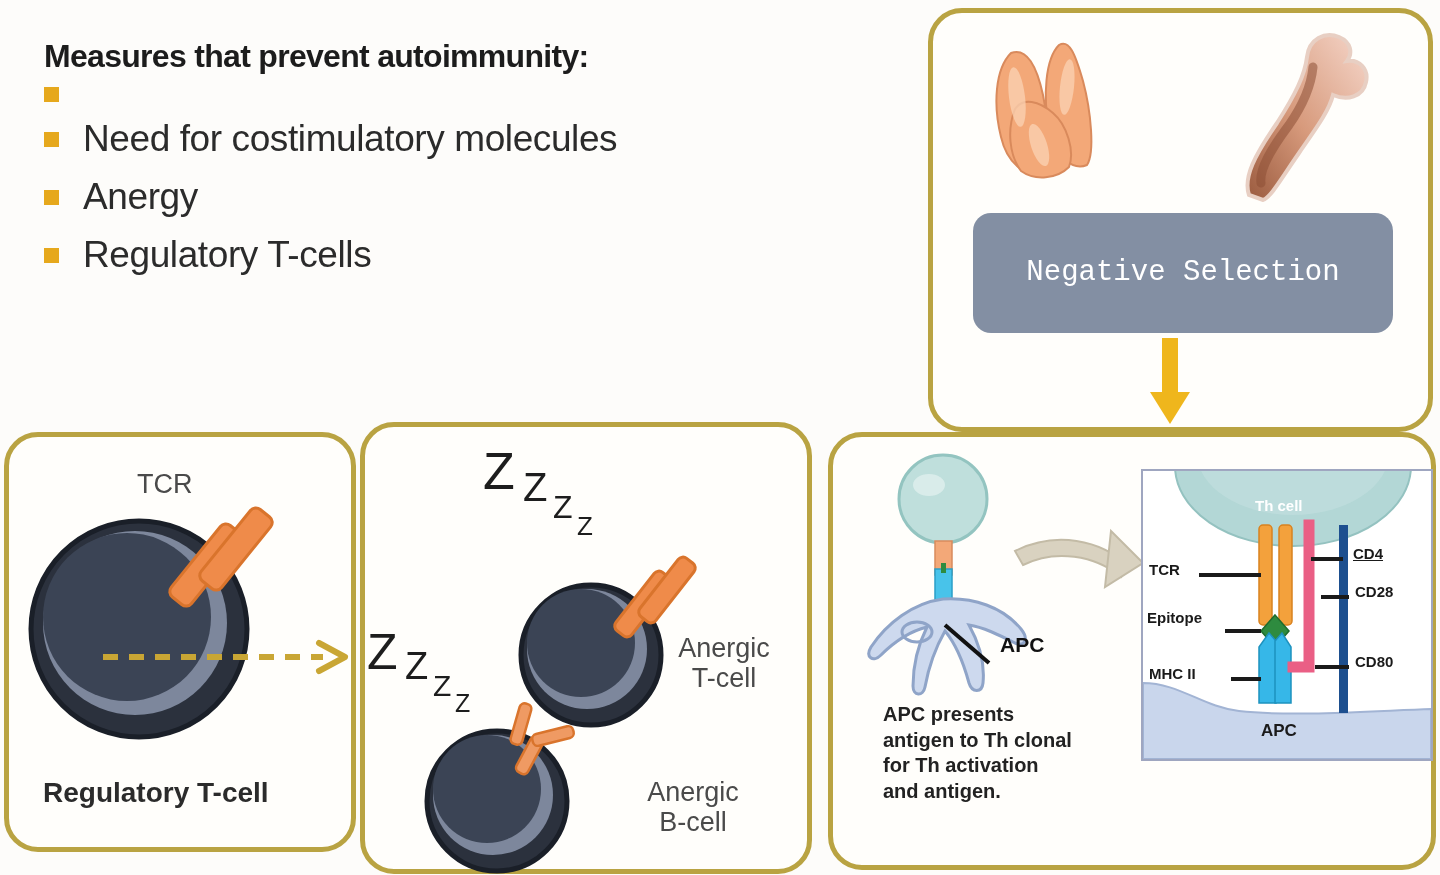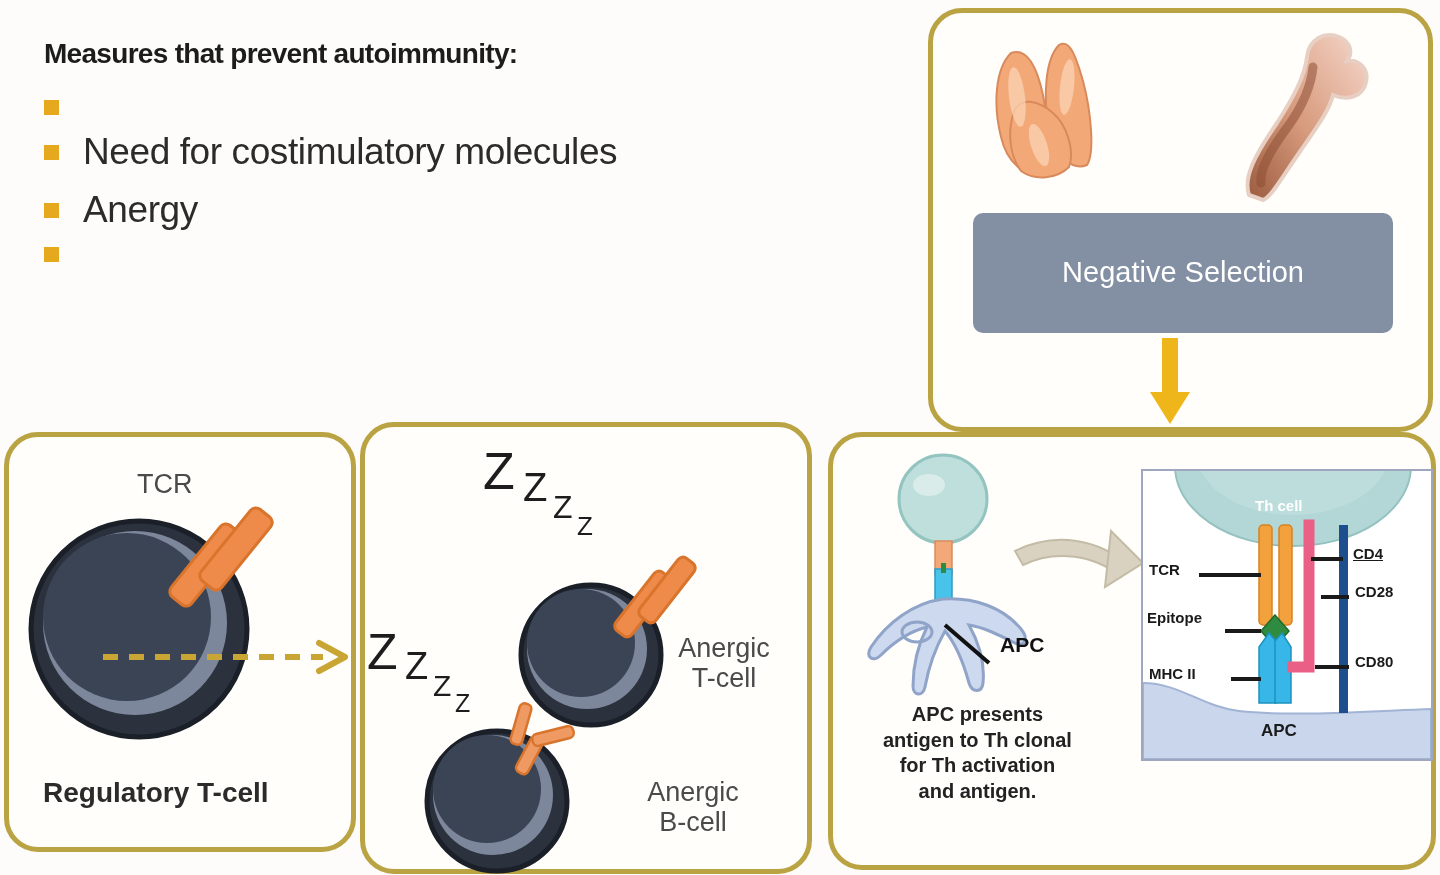--- a/index.html
+++ b/index.html
@@ -5,42 +5,42 @@
   html,body{margin:0;padding:0;}
   body{
     width:1440px;height:875px;position:relative;overflow:hidden;
     background:#fdfcfa;
     font-family:"Liberation Sans", sans-serif;
   }
   .panel{position:absolute;border:5px solid #b9a342;border-radius:34px;background:#fffefb;box-sizing:border-box;}
 
   
   #text-block{position:absolute;left:44px;top:38px;width:870px;}
-  #title{font-size:28px;font-weight:bold;color:#1c1c1c;letter-spacing:-0.7px;margin-bottom:30px;}
+  #title{font-size:32px;font-weight:bold;color:#1c1c1c;letter-spacing:-0.7px;margin-bottom:12px;}
   .bullet-row{display:flex;align-items:center;margin-bottom:16px;}
   .sq{width:15px;height:15px;background:#e6a81c;margin-right:24px;flex:0 0 auto;}
   .bullet-text{font-size:37px;color:#2b2b2b;letter-spacing:-0.4px;}
 
   
   #panel-neg{left:928px;top:8px;width:505px;height:424px;}
   #thymus{position:absolute;left:48px;top:12px;width:125px;height:160px;}
   #bone{position:absolute;left:300px;top:14px;width:140px;height:175px;}
   #neg-label{
     position:absolute;left:40px;top:200px;width:420px;height:120px;
-    background:#838fa3;border-radius:10px;color:#ffffff;
+    background:#838fa3;border-radius:18px;color:#ffffff;
     display:flex;flex-direction:column;align-items:center;justify-content:center;
-    font-size:29px;line-height:1.22;text-align:center;
+    font-size:29px;line-height:1.22;text-align:center;font-family:Liberation Mono, monospace;
   }
   #neg-arrow{position:absolute;left:215px;top:325px;width:44px;height:88px;}
 
   
   #panel-apc{left:828px;top:432px;width:608px;height:438px;}
   #apc-art{position:absolute;left:10px;top:10px;width:300px;height:250px;}
   #apc-caption{position:absolute;left:50px;top:265px;font-size:20px;font-weight:bold;color:#222;line-height:1.28;}
-  #apc-caption div{white-space:nowrap;text-align:center;}
+  #apc-caption div{white-space:nowrap;}
   #inset{
     position:absolute;left:308px;top:32px;width:288px;height:288px;
     border:2px solid #9fa6c0;background:#ffffff;overflow:hidden;
   }
   .inset-lbl{position:absolute;font-size:15px;font-weight:bold;color:#1a1a1a;white-space:nowrap;}
 
   
   #panel-treg{left:4px;top:432px;width:352px;height:420px;}
   #tcr-label{position:absolute;left:128px;top:32px;font-size:27px;color:#4a4a4a;}
   #treg-label{position:absolute;left:34px;top:340px;font-size:28px;font-weight:bold;color:#2b2b2b;white-space:nowrap;}
@@ -63,20 +63,21 @@
   <div class="bullet-row">
     <span class="sq"></span>
     <span class="bullet-text">Need for costimulatory molecules</span>
   </div>
   <div class="bullet-row">
     <span class="sq"></span>
     <span class="bullet-text">Anergy</span>
   </div>
   <div class="bullet-row">
     <span class="sq"></span>
+    <span class="bullet-text">Regulatory T-cells</span>
   </div>
 </div>
 
 <div class="panel" id="panel-neg">
 
   <svg id="thymus" viewBox="0 0 125 160">
     <g fill="#f3a878" stroke="#d98a5c" stroke-width="2">
       <path d="M30 28 C14 44 12 80 20 112 C26 138 44 152 60 148 C70 140 68 100 62 70 C56 42 46 22 30 28 Z"></path>
       <path d="M78 20 C64 34 62 72 68 104 C74 132 92 146 106 140 C114 128 110 86 102 56 C94 28 88 14 78 20 Z"></path>
       <path d="M34 84 C26 104 28 130 40 146 C54 156 76 154 88 142 C94 126 86 100 72 88 C58 76 42 72 34 84 Z"></path>

